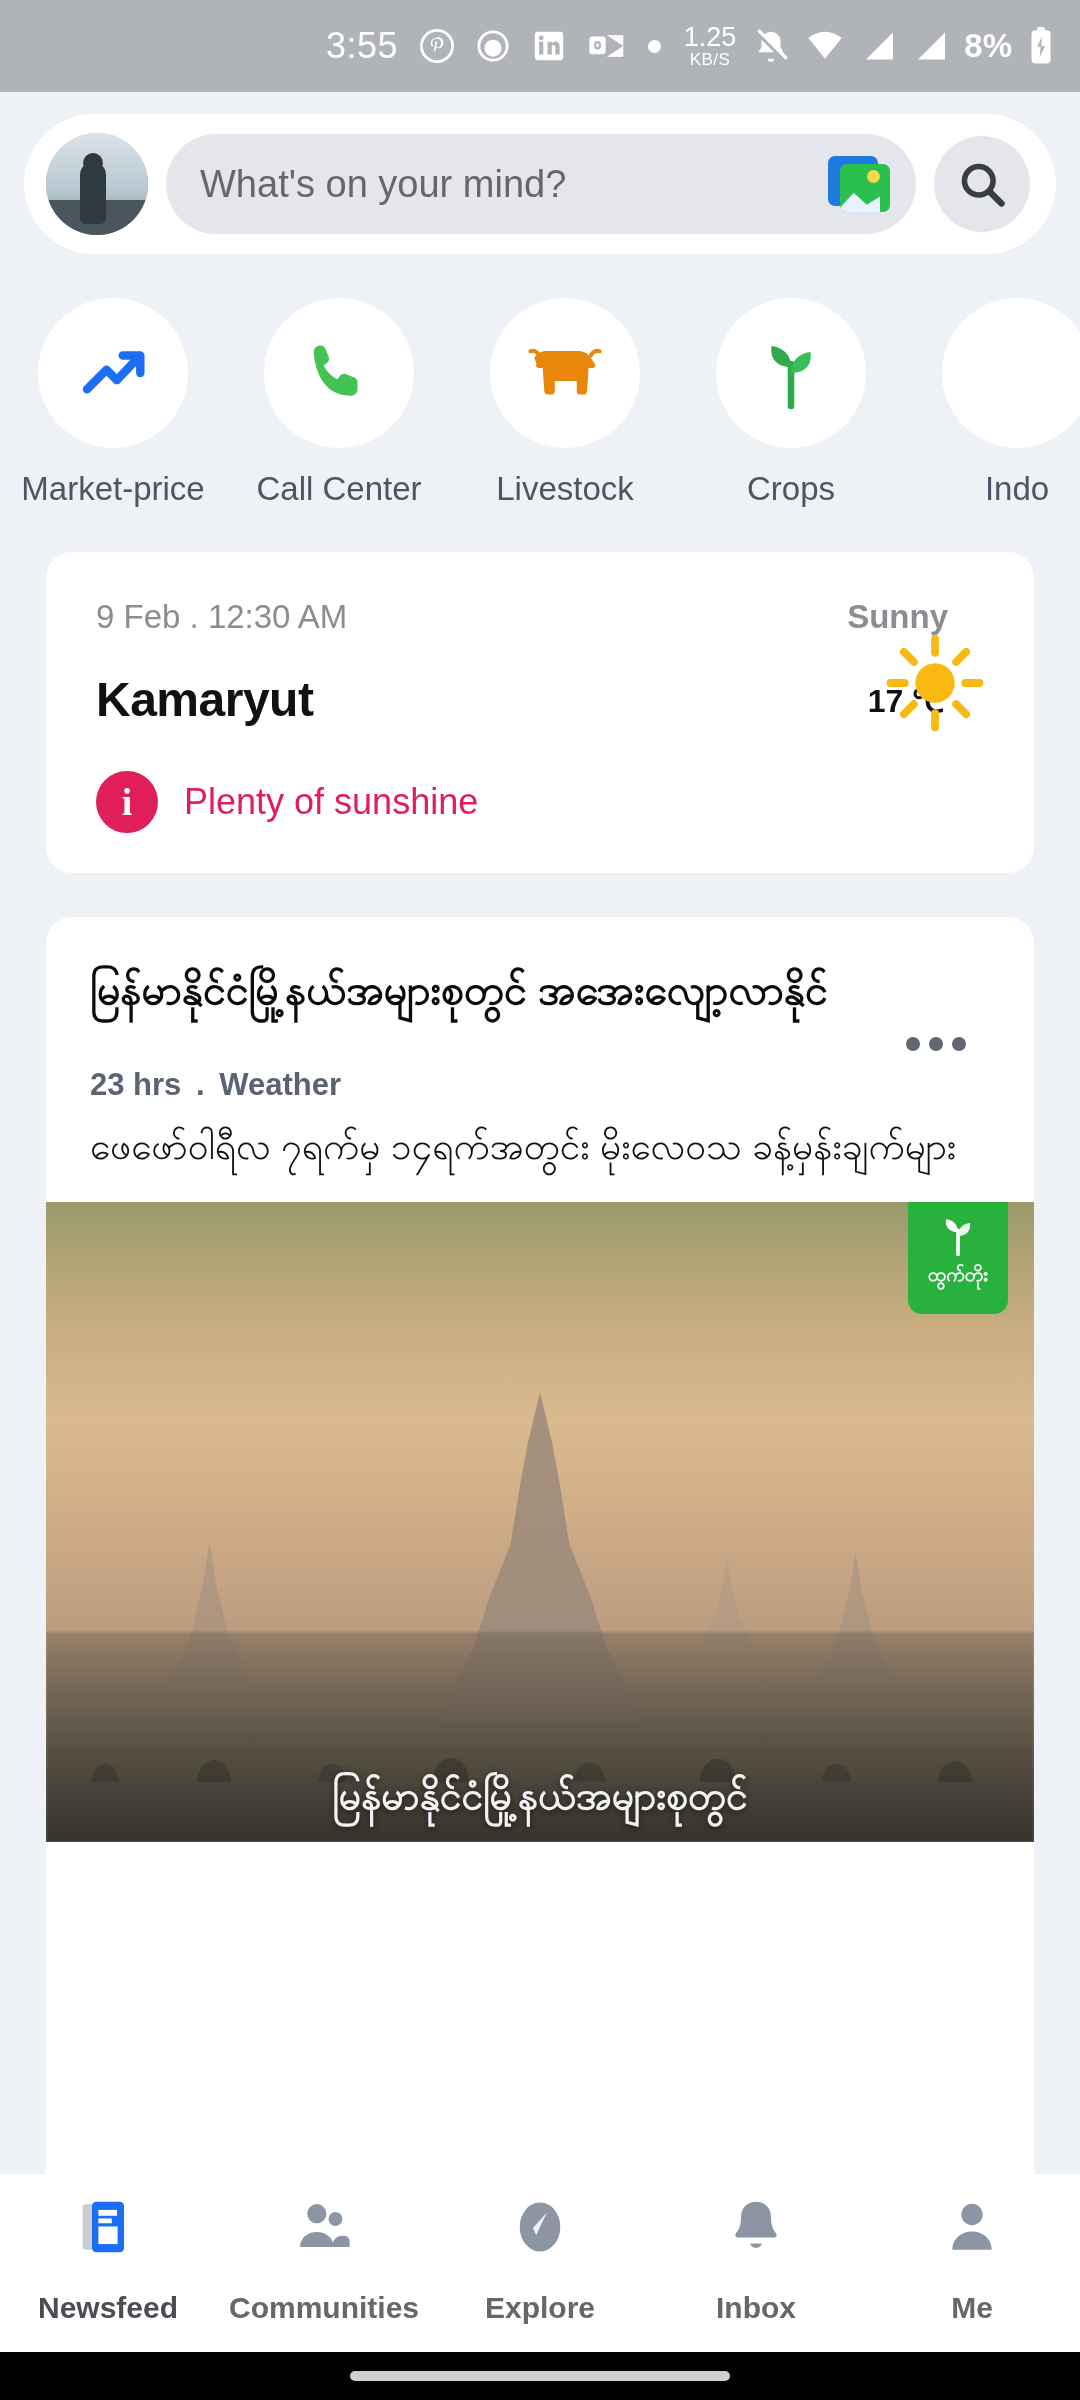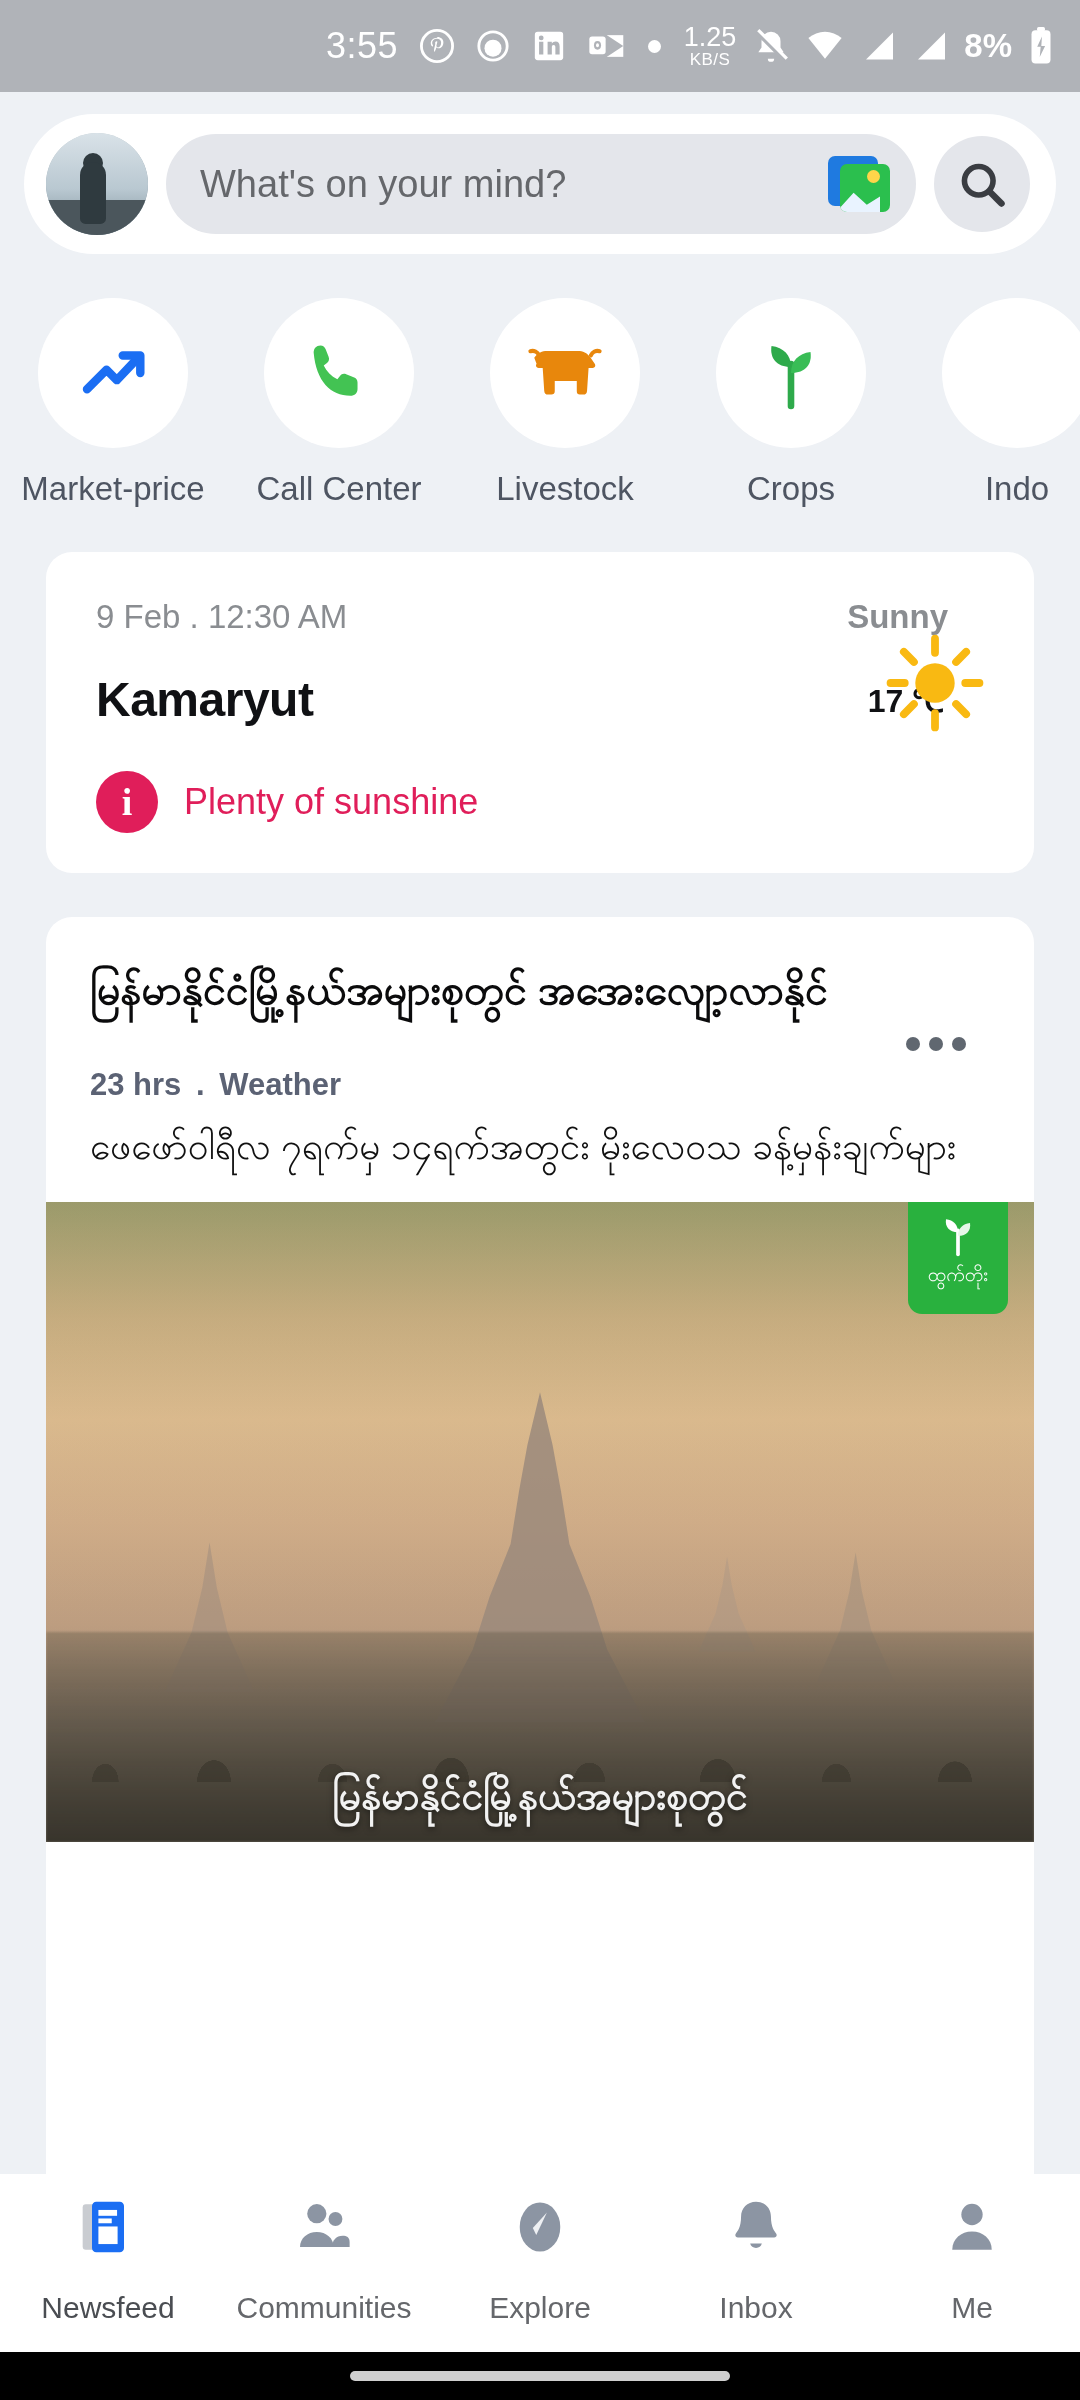--- a/index.html
+++ b/index.html
@@ -139,30 +139,30 @@
                 radial-gradient(24px 30px at 80% 100%,#4b463a 60%,transparent 61%),
                 radial-gradient(28px 34px at 92% 100%,#433f34 60%,transparent 61%);
   }
   .img-caption{
     position:absolute; left:0; right:0; bottom:14px; text-align:center;
     font-size:39px; color:#f2f2f2; text-shadow:0 2px 6px rgba(0,0,0,.55); font-weight:600;
   }
   .brand-tag{
     position:absolute; right:26px; top:0; width:100px; height:112px; background:#29b13e;
     border-radius:0 0 14px 14px; display:flex; flex-direction:column; align-items:center;
-    justify-content:center; gap:4px; padding-bottom:16px;
+    justify-content:center; gap:4px; padding-bottom:16px;font-weight:bold;
   }
   .brand-tag .btxt{ font-size:19px; color:#fff; }
 
   
   .bottomnav{
     flex:0 0 auto; background:#fff; height:178px; display:flex; align-items:center;
     padding-bottom:6px;
   }
-  .navitem{ flex:1 1 0; display:flex; flex-direction:column; align-items:center; gap:32px; }
+  .navitem{ flex:1 1 0; display:flex; flex-direction:column; align-items:center; gap:32px;font-weight:bold; }
   .navitem .nlbl{ font-size:30px; color:#65676b; }
   .navitem.active .nlbl{ color:#4a4d52; }
   .gesture{ flex:0 0 auto; height:48px; background:#000; display:flex; align-items:center; justify-content:center; }
   .gesture .bar{ width:380px; height:10px; border-radius:6px; background:#cfcfcf; }
 </style>
 </head>
 <body>
 
 <div class="phone">
 

